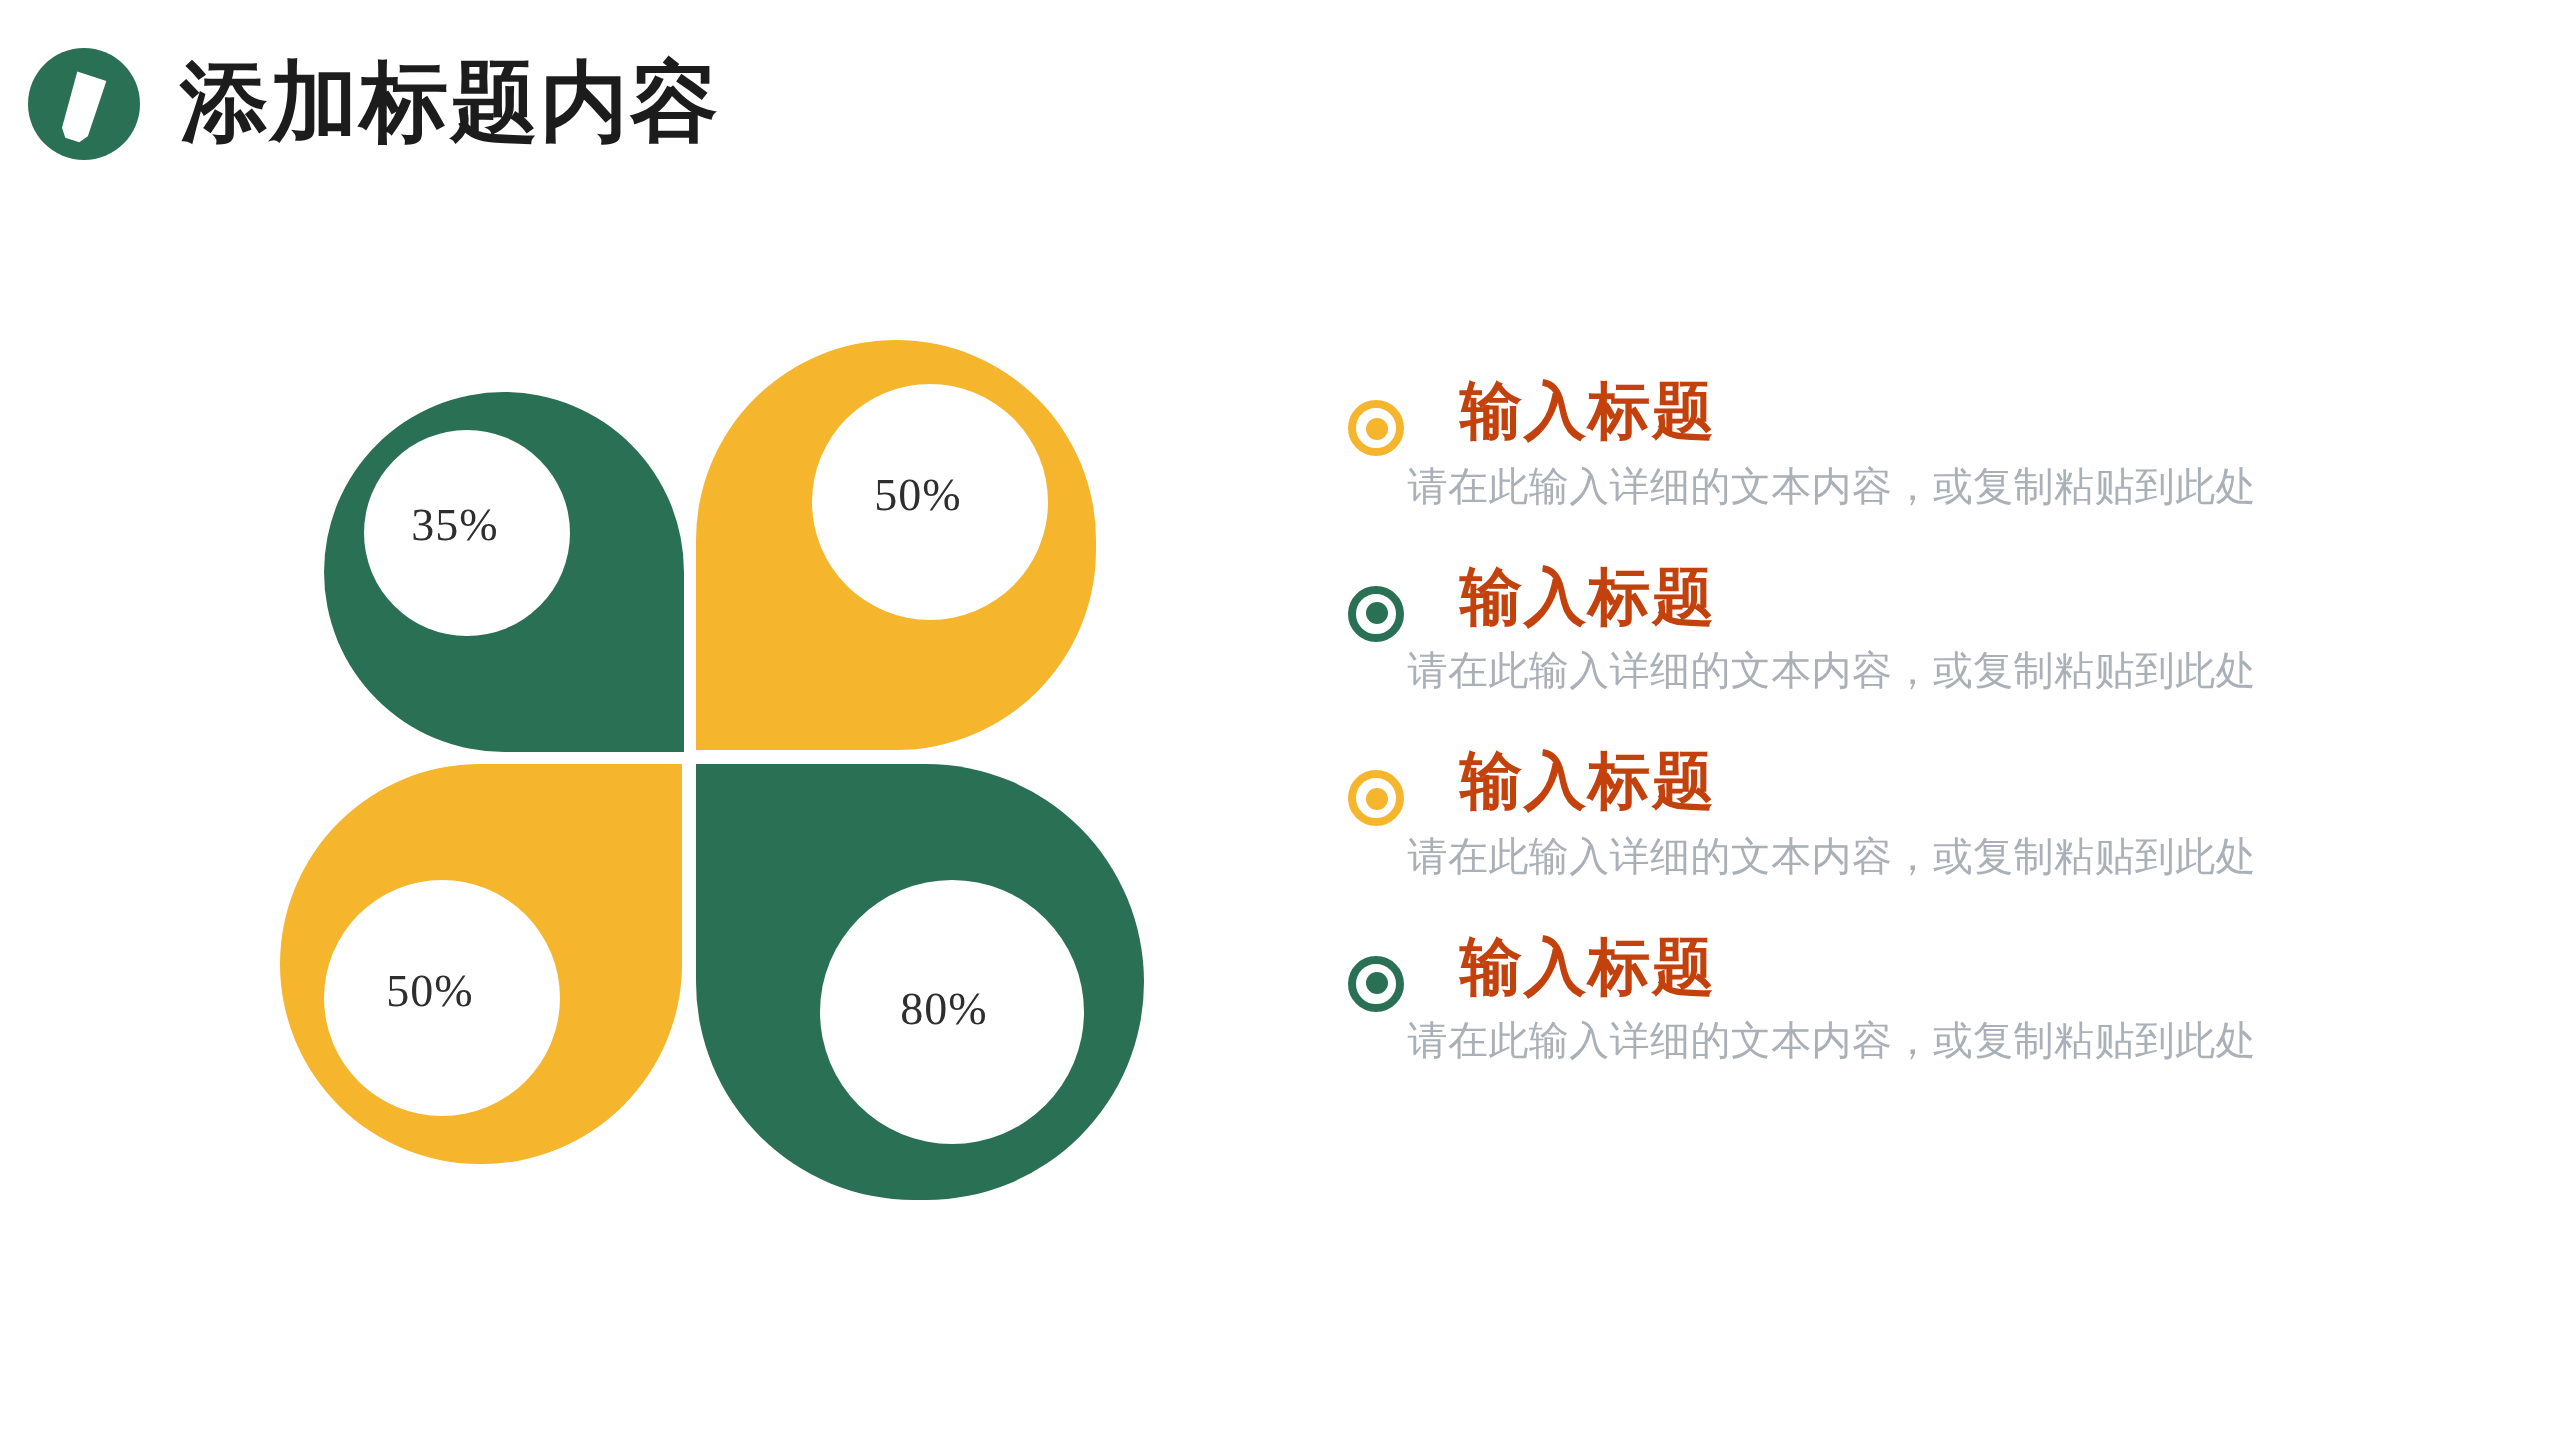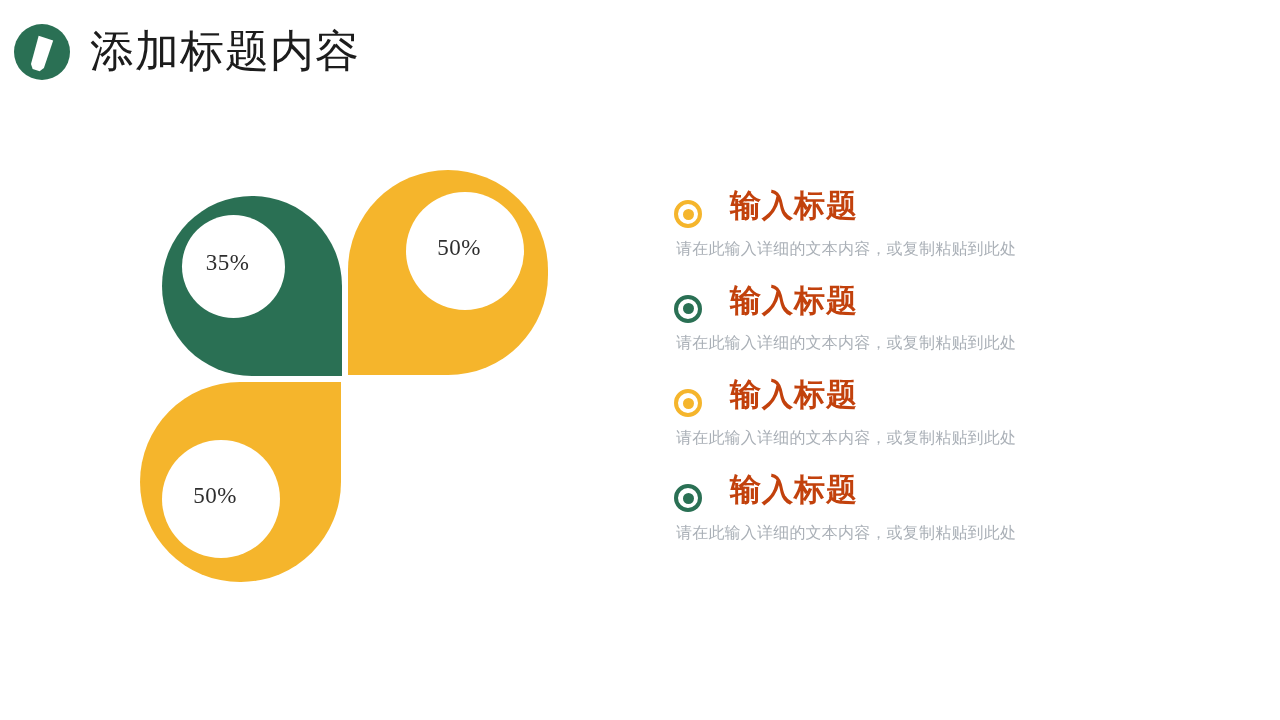--- a/index.html
+++ b/index.html
@@ -39,21 +39,21 @@
     top: 0;
   }
   .page-title {
     margin-left: 20px;
     font-family: "Liberation Serif", "DejaVu Serif", serif;
     font-size: 44px;
     line-height: 1;
     color: #1c1c1c;
     letter-spacing: 1px;
     white-space: nowrap;
-    font-weight: 400;
+    font-weight: 700;
   }
 
   
   .flower {
     position: absolute;
     left: 120px;
     top: 150px;
     width: 480px;
     height: 470px;
   }
@@ -188,25 +188,25 @@
     margin: 0 0 9px 0;
     padding-left: 70px;
     font-family: "Liberation Serif", "DejaVu Serif", serif;
     font-size: 31px;
     font-weight: 700;
     color: #c2410c;
     line-height: 1.05;
     letter-spacing: 1px;
   }
   .item-desc {
-    margin: 16px;
-    font-family: "Liberation Serif", "DejaVu Serif", serif;
-    font-size: 16px;
+    margin: 0;
+    font-family: "Liberation Serif", "DejaVu Serif", serif;
+    font-size: 20px;
     color: #aab0b7;
-    text-align: left;
+    text-align: right;
     letter-spacing: 0.2px;
     padding-right: 12px;
     line-height: 1.2;
   }
 </style>
 </head>
 <body>
 
 <div class="header">
   <div class="logo-badge">
@@ -231,20 +231,25 @@
       <span class="pct">50%</span>
     </div>
   </div>
 
   <div class="petal petal-bl">
     <div class="hole">
       <span class="pct">50%</span>
     </div>
   </div>
 
+  <div class="petal petal-br">
+    <div class="hole">
+      <span class="pct">80%</span>
+    </div>
+  </div>
 
 </div>
 
 <div class="list">
 
   <div class="list-item">
     <div class="bullet">
       <div class="dot"></div>
     </div>
     <h3 class="item-title">输入标题</h3>

